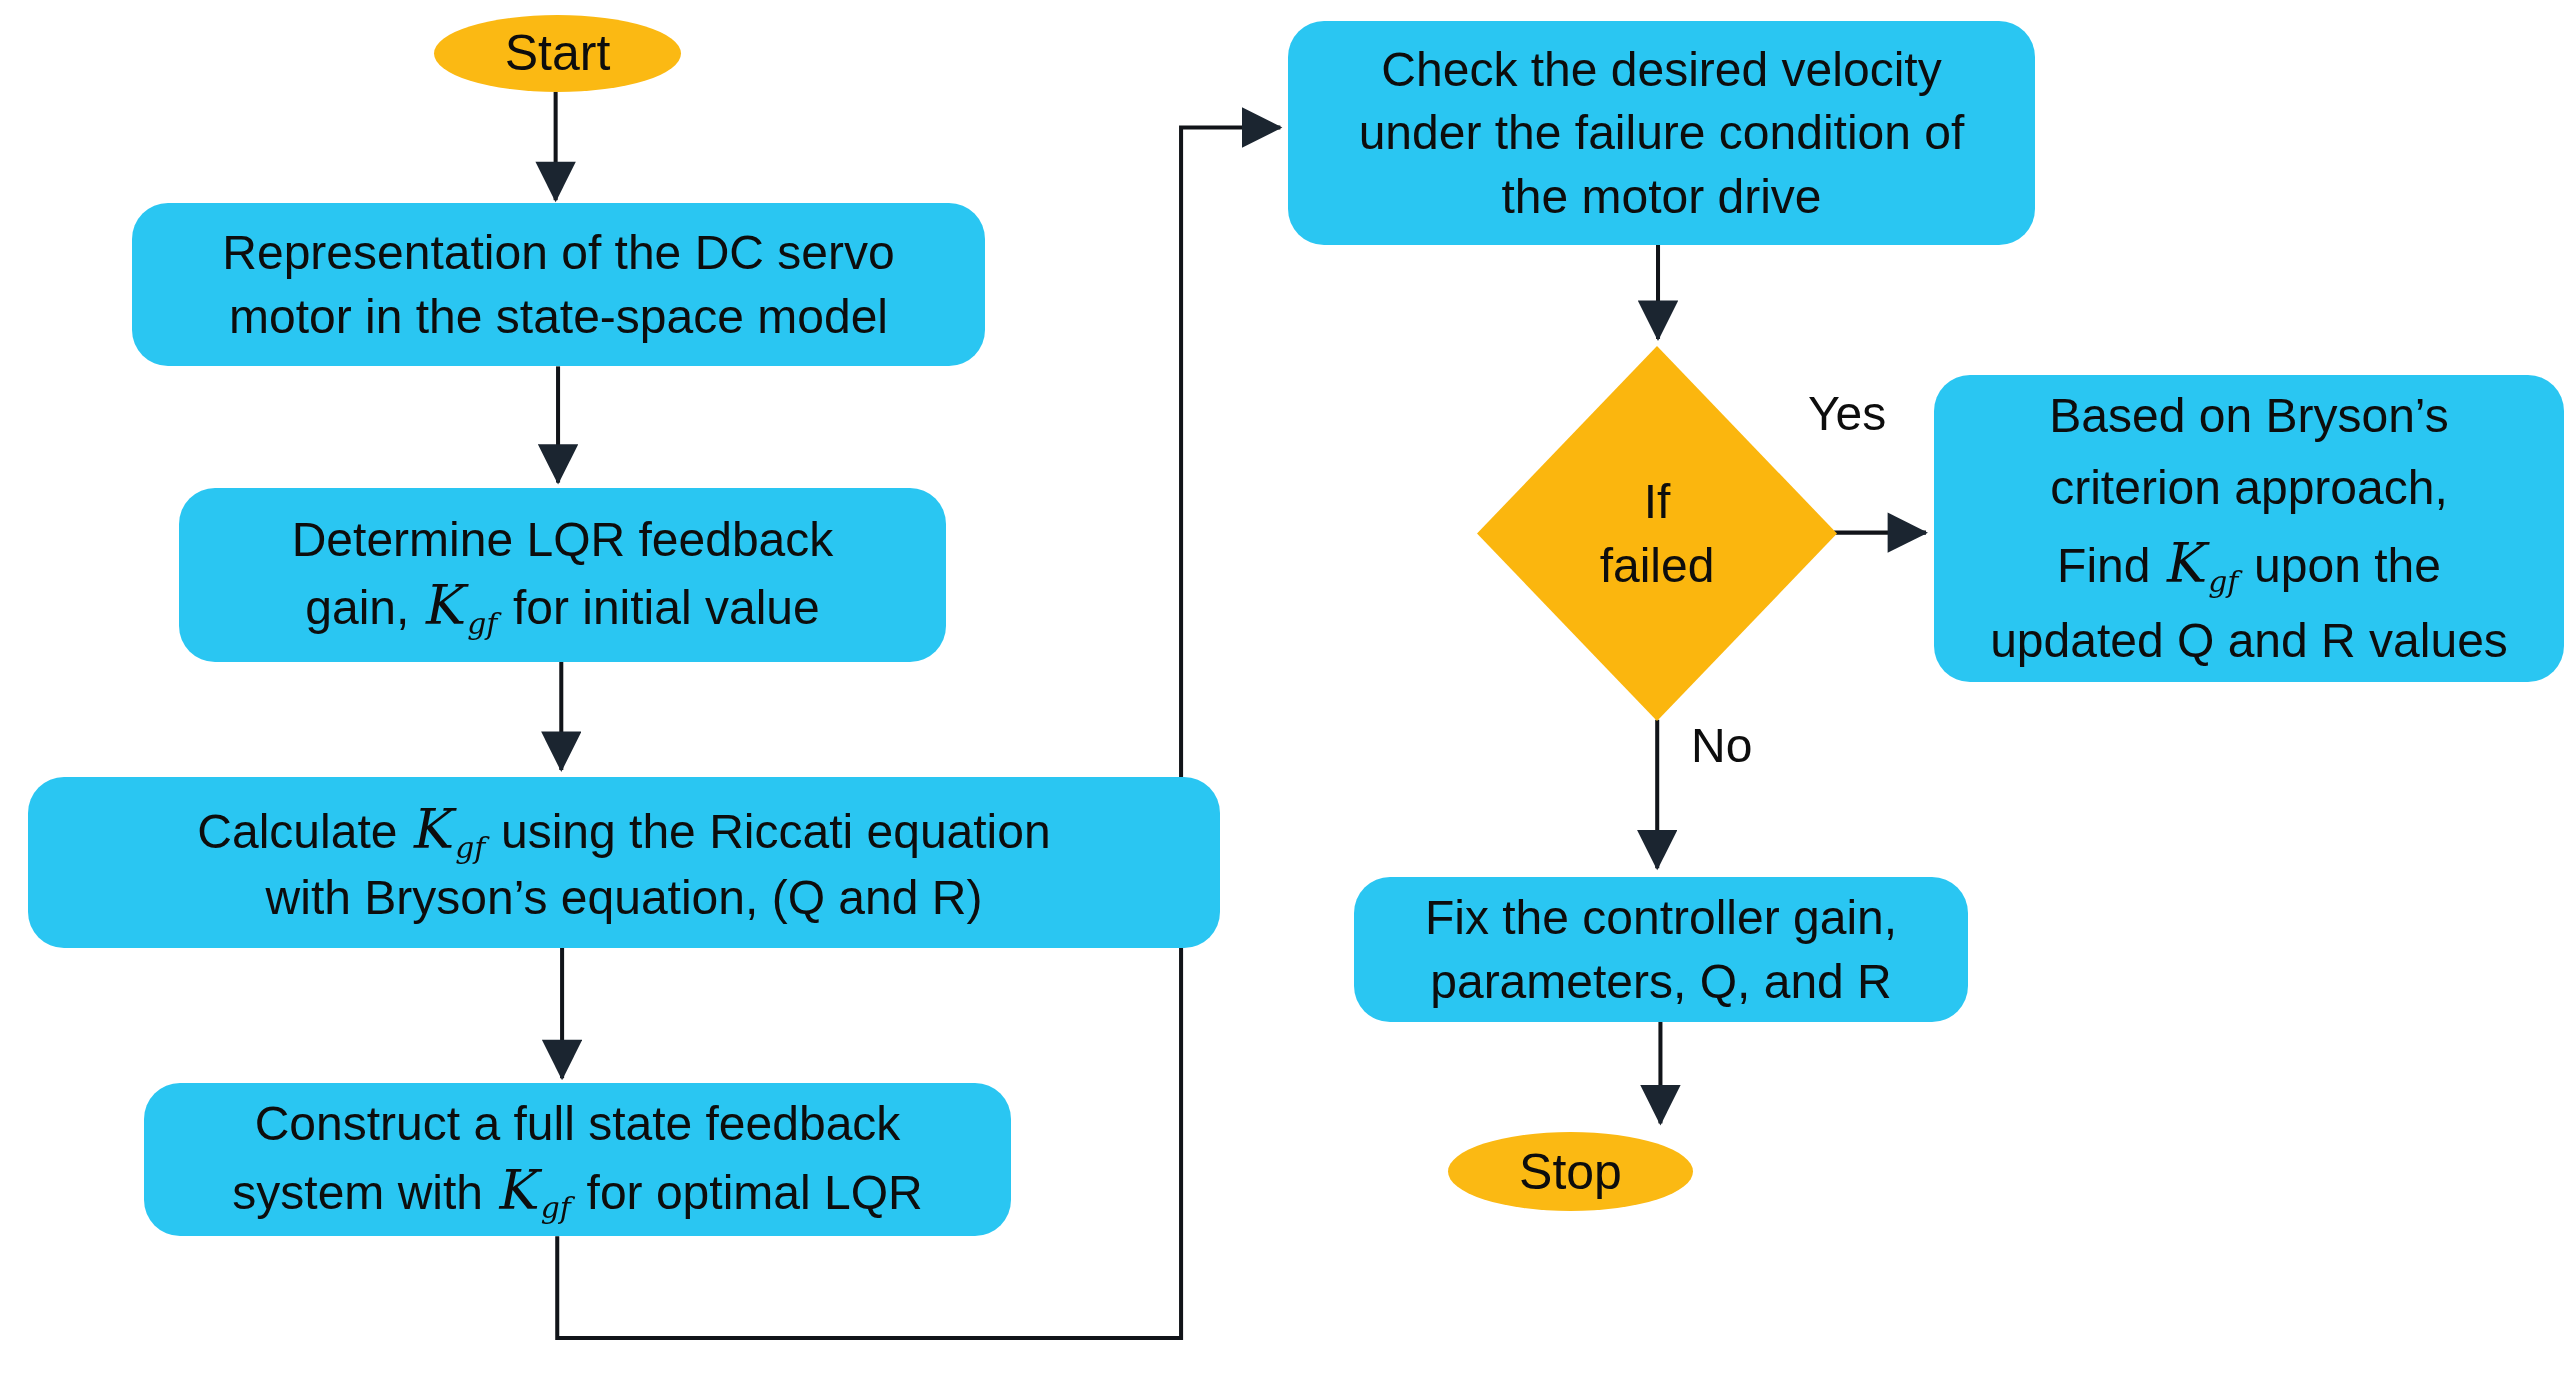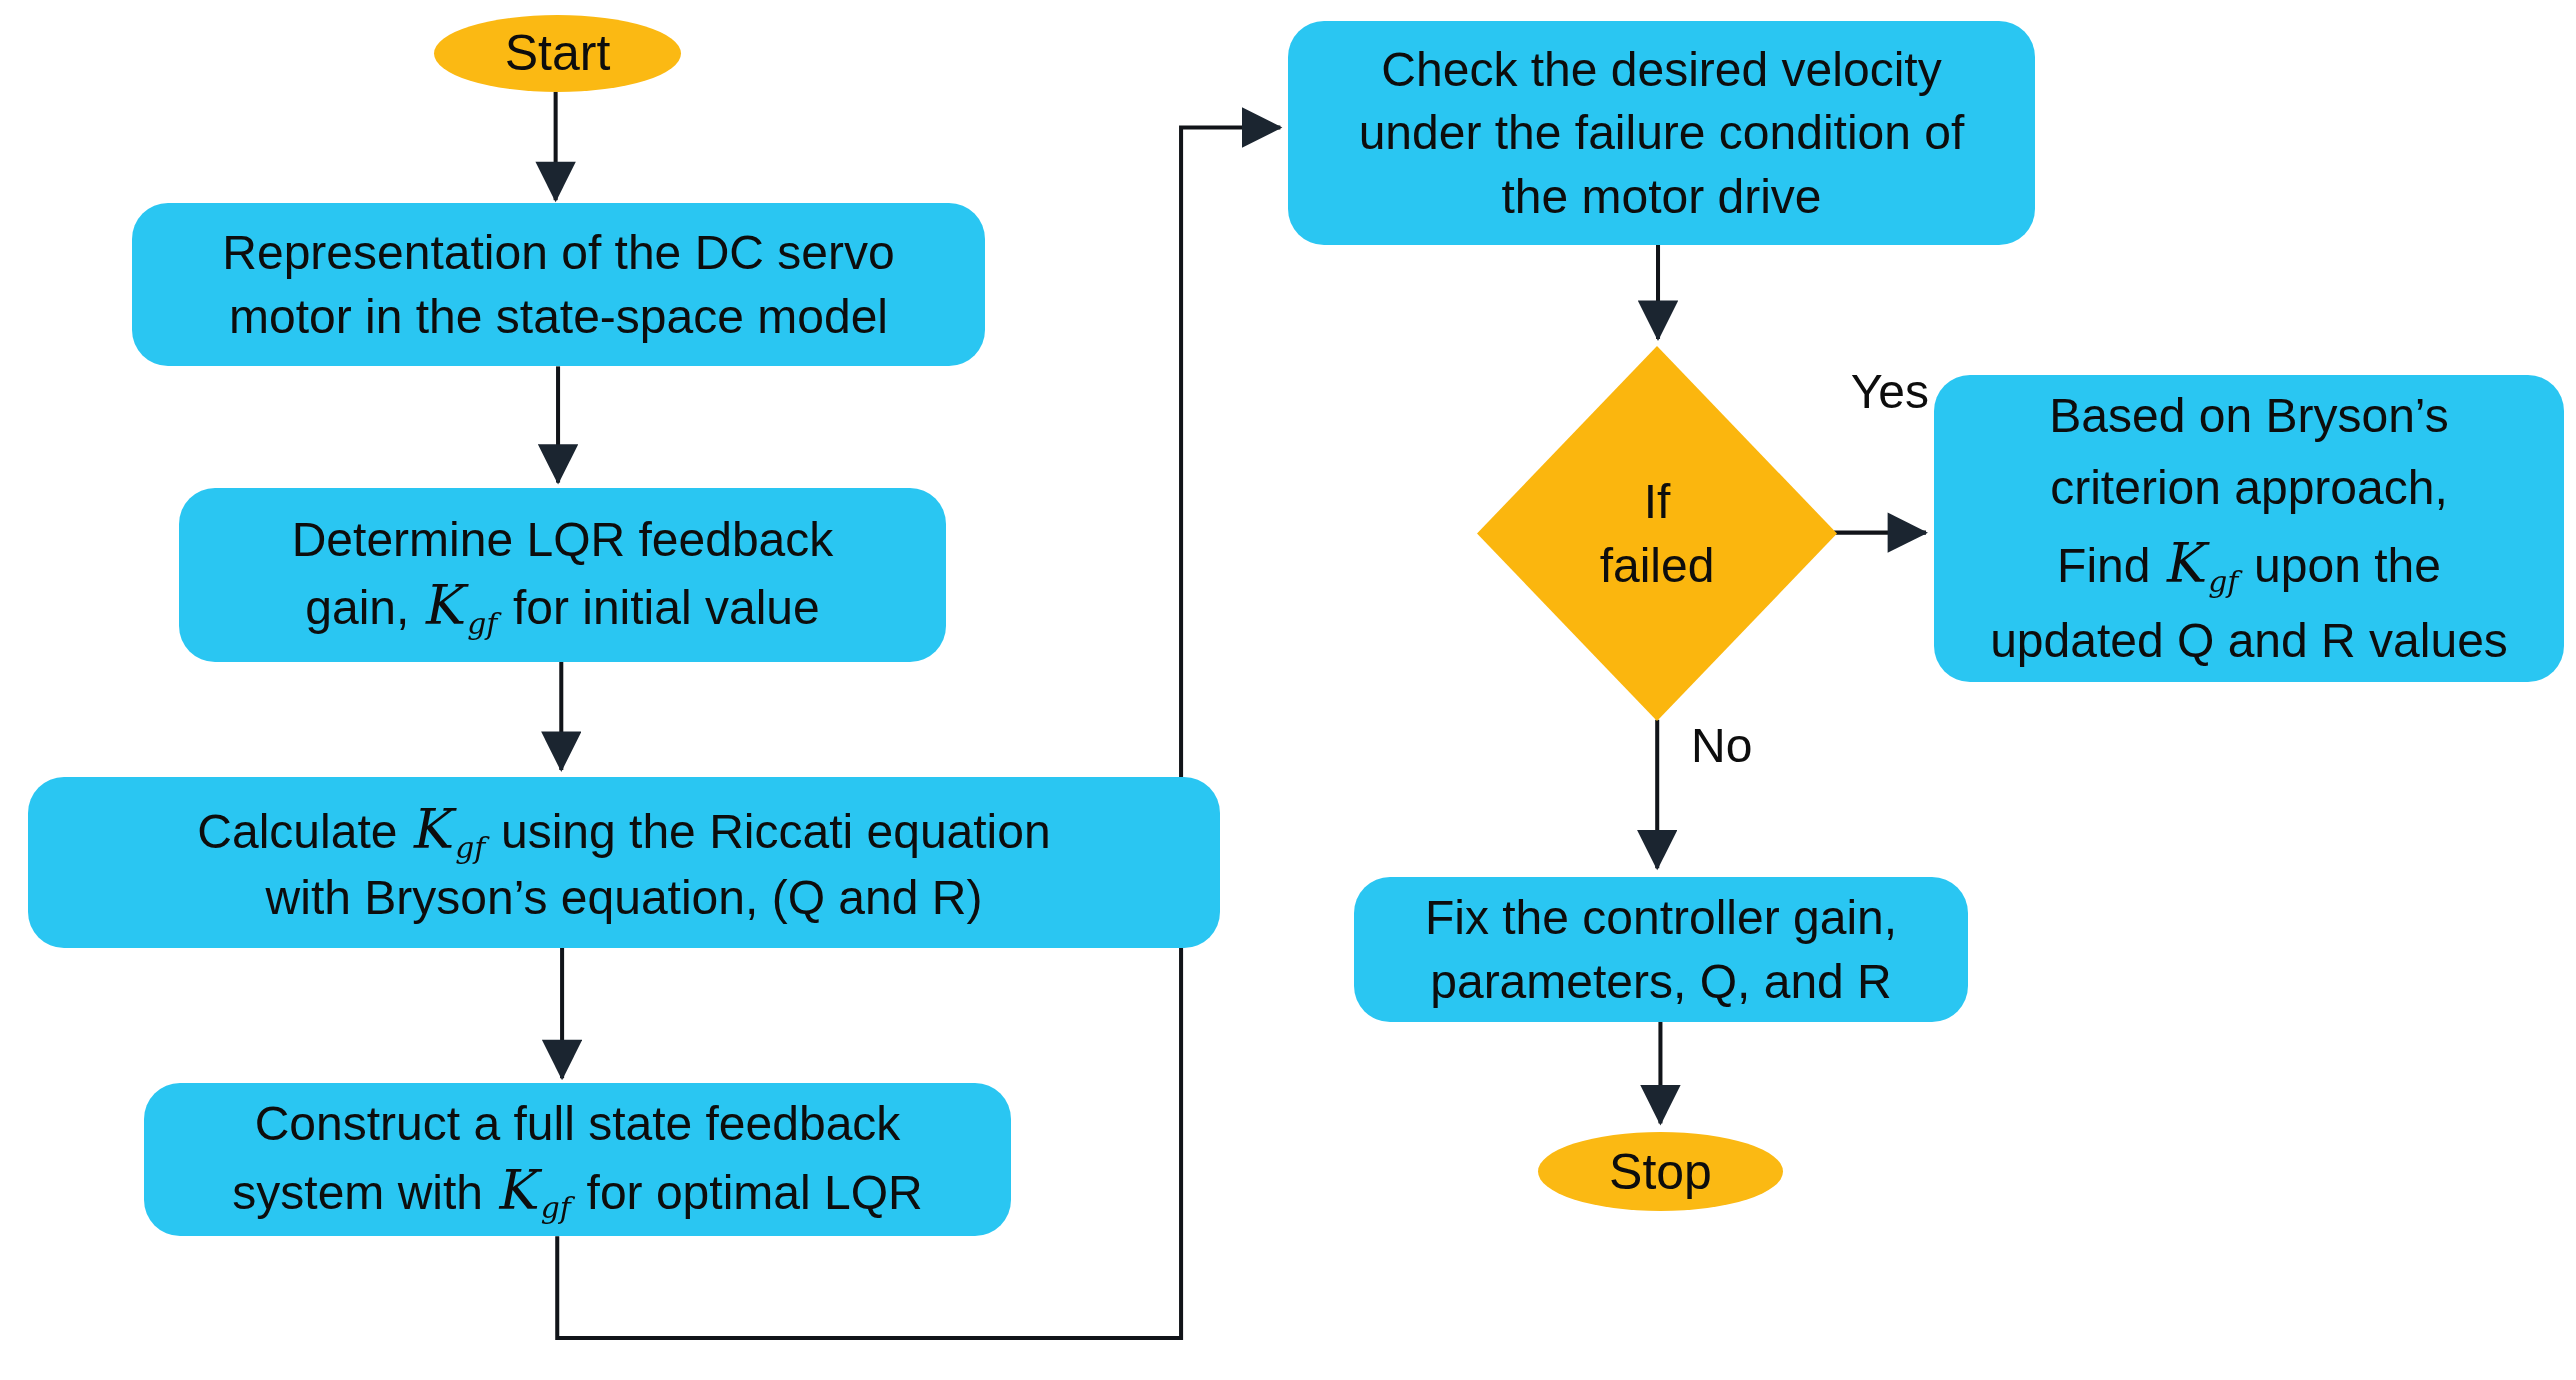--- a/index.html
+++ b/index.html
@@ -136,22 +136,22 @@
       </div>
   </div>
 
   <div class="node process" style="left:1354px;top:877px;width:614px;height:145px;">
     <div class="lines">
         <div class="tline">Fix the controller gain,</div>
         <div class="tline">parameters, Q, and R</div>
       </div>
   </div>
 
-  <div class="node terminator" style="left:1538px;top:1132px;width:245px;height:79px;">
+  <div class="node terminator" style="left:1448px;top:1132px;width:245px;height:79px;">
     <span>Stop</span>
   </div>
 
-  <div class="edge-label" style="left:1808px;top:366px;width:121px;text-align:right;">Yes</div>
+  <div class="edge-label" style="left:1808px;top:388px;width:121px;text-align:left;">Yes</div>
 
   <div class="edge-label" style="left:1691px;top:720px;">No</div>
 
 </div>
 
 
 </body></html>

